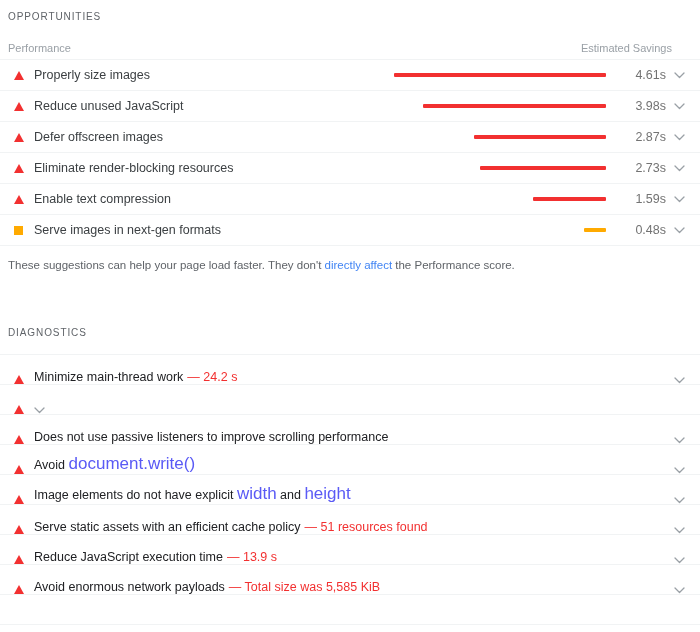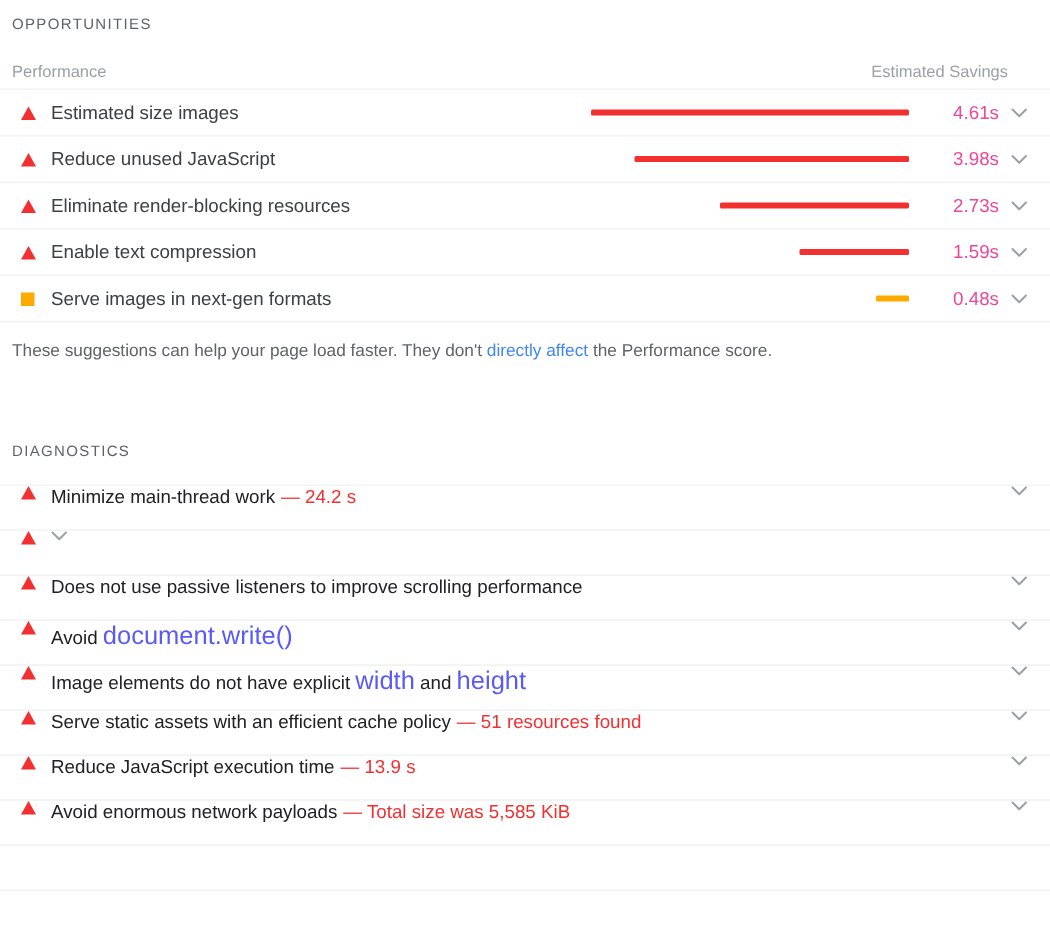--- a/index.html
+++ b/index.html
@@ -99,21 +99,21 @@
     right: 8px;
     height: 4px;
     border-radius: 1px;
   }
 
   .savings {
     flex: 0 0 auto;
     width: 52px;
     text-align: right;
     font-size: 12.5px;
-    color: #ec4899;
+    color: #737373;
   }
   .chev {
     flex: 0 0 auto;
     width: 26px;
     display: flex;
     align-items: center;
     justify-content: center;
   }
   .chev svg { display: block; }
 
@@ -129,21 +129,21 @@
     margin-top: 24px;
   }
 
   
   .diagnostics { margin-top: 56px; }
 
   .diag-list { margin-top: 17px; }
 
   .diag-row {
     display: flex;
-    align-items: flex-start;
+    align-items: flex-end;
     height: 31px;
     padding: 0 8px;
     border-bottom: 1px solid #f1f3f4;
     border-top: 1px solid #f1f3f4;
     margin-top: -1px;
   }
   .diag-text {
     flex: 1 1 auto;
     font-size: 12.5px;
     color: #202124;
@@ -172,40 +172,55 @@
     <div class="col-head-row">
       <div class="col-head left">Performance</div>
       <div class="col-head right">Estimated Savings</div>
     </div>
 
     <div id="opp-rows">
         <div class="opp-row">
           <div class="marker">
             <span class="tri"></span>
           </div>
-          <div class="opp-title">Estimated size images</div>
+          <div class="opp-title">Properly size images</div>
           <div class="bar-cell">
             <div class="bar" style="width:212px;background:#f23030;"></div>
           </div>
           <div class="savings">4.61s</div>
           <div class="chev">
             <svg width="11" height="7" viewBox="0 0 11 7">
               <path d="M1 1l4.5 4.5L10 1" stroke="#9aa0a6" stroke-width="1.3" fill="none" stroke-linecap="round" stroke-linejoin="round"></path>
             </svg>
           </div>
         </div>
         <div class="opp-row">
           <div class="marker">
             <span class="tri"></span>
           </div>
           <div class="opp-title">Reduce unused JavaScript</div>
           <div class="bar-cell">
             <div class="bar" style="width:183px;background:#f23030;"></div>
           </div>
           <div class="savings">3.98s</div>
+          <div class="chev">
+            <svg width="11" height="7" viewBox="0 0 11 7">
+              <path d="M1 1l4.5 4.5L10 1" stroke="#9aa0a6" stroke-width="1.3" fill="none" stroke-linecap="round" stroke-linejoin="round"></path>
+            </svg>
+          </div>
+        </div>
+        <div class="opp-row">
+          <div class="marker">
+            <span class="tri"></span>
+          </div>
+          <div class="opp-title">Defer offscreen images</div>
+          <div class="bar-cell">
+            <div class="bar" style="width:132px;background:#f23030;"></div>
+          </div>
+          <div class="savings">2.87s</div>
           <div class="chev">
             <svg width="11" height="7" viewBox="0 0 11 7">
               <path d="M1 1l4.5 4.5L10 1" stroke="#9aa0a6" stroke-width="1.3" fill="none" stroke-linecap="round" stroke-linejoin="round"></path>
             </svg>
           </div>
         </div>
         <div class="opp-row">
           <div class="marker">
             <span class="tri"></span>
           </div>

